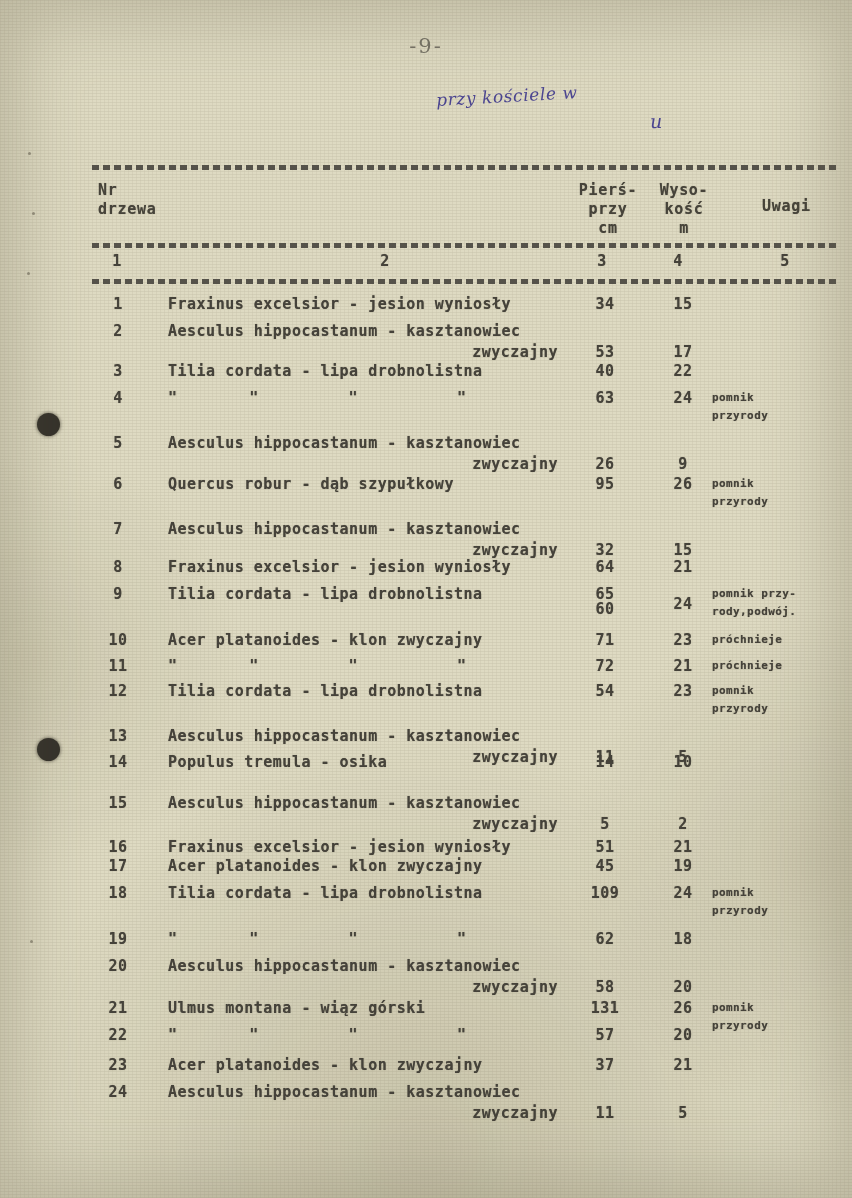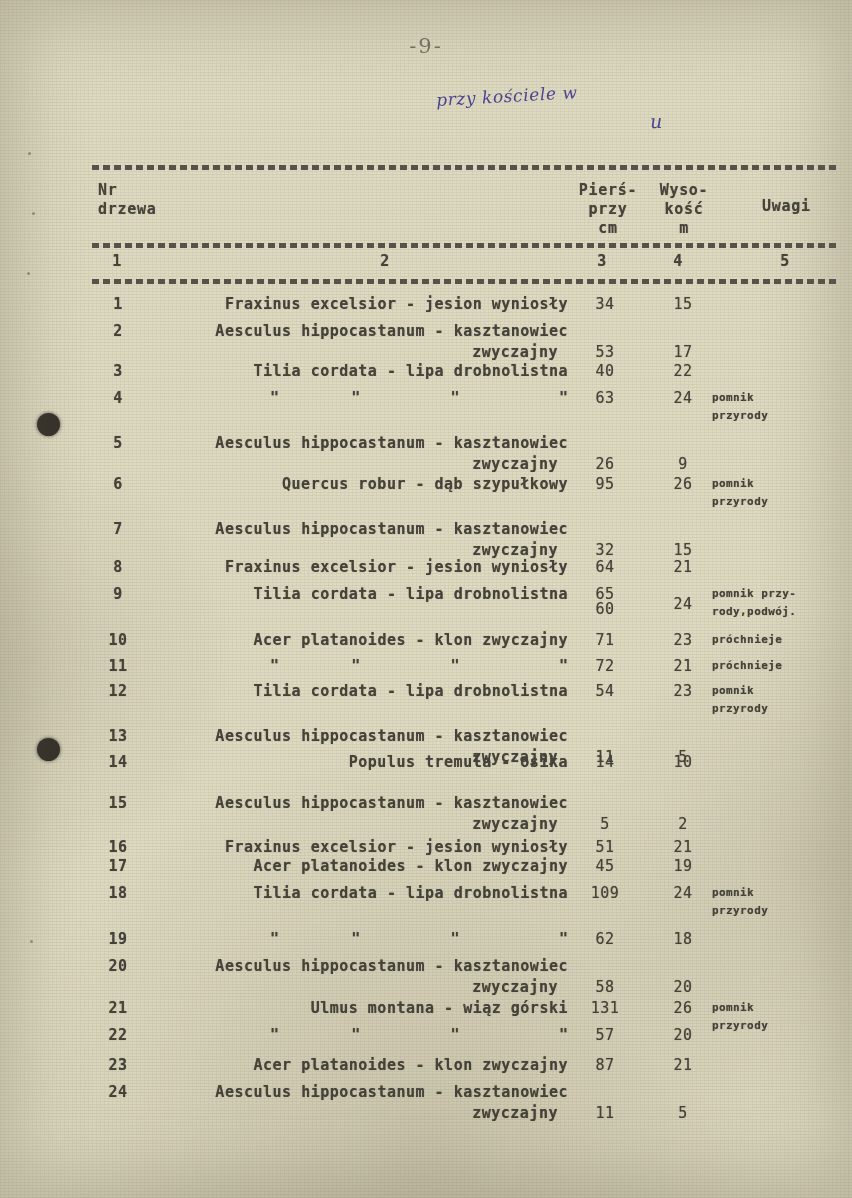--- a/index.html
+++ b/index.html
@@ -182,36 +182,35 @@
     letter-spacing: .5px;
   }
   .c-name {
     position: absolute;
     left: 168px;
     width: 400px;
     font-size: 15px;
     font-weight: bold;
     letter-spacing: .5px;
     white-space: pre;
-    text-align: right;
   }
   .c-name.cont {
     left: 168px;
     text-align: right;
     width: 390px;
   }
   .c-name.ditto {
     letter-spacing: 0;
   }
   .c-dbh, .c-hgt {
     position: absolute;
     width: 54px;
     text-align: center;
     font-size: 15px;
-    font-weight: normal;
+    font-weight: bold;
     letter-spacing: .5px;
   }
   .c-dbh { left: 578px; }
   .c-hgt { left: 656px; }
   .c-dbh .second {
     display: block;
     margin-top: -3px;
   }
   .c-rem {
     position: absolute;
@@ -429,21 +428,21 @@
       </div>
       <div class="row" style="top: 1026px;">
         <div class="ink c-nr">22</div>
         <div class="ink c-name ditto">"        "          "           "</div>
         <div class="ink c-dbh" style="top: 0px;">57</div>
         <div class="ink c-hgt" style="top: 0px;">20</div>
       </div>
       <div class="row" style="top: 1056px;">
         <div class="ink c-nr">23</div>
         <div class="ink c-name">Acer platanoides - klon zwyczajny</div>
-        <div class="ink c-dbh" style="top: 0px;">87</div>
+        <div class="ink c-dbh" style="top: 0px;">37</div>
         <div class="ink c-hgt" style="top: 0px;">21</div>
       </div>
       <div class="row" style="top: 1083px;">
         <div class="ink c-nr">24</div>
         <div class="ink c-name">Aesculus hippocastanum - kasztanowiec</div>
         <div class="ink c-name cont" style="top: 21px;">zwyczajny</div>
         <div class="ink c-dbh" style="top: 21px;">11</div>
         <div class="ink c-hgt" style="top: 21px;">5</div>
       </div>
     </div>

